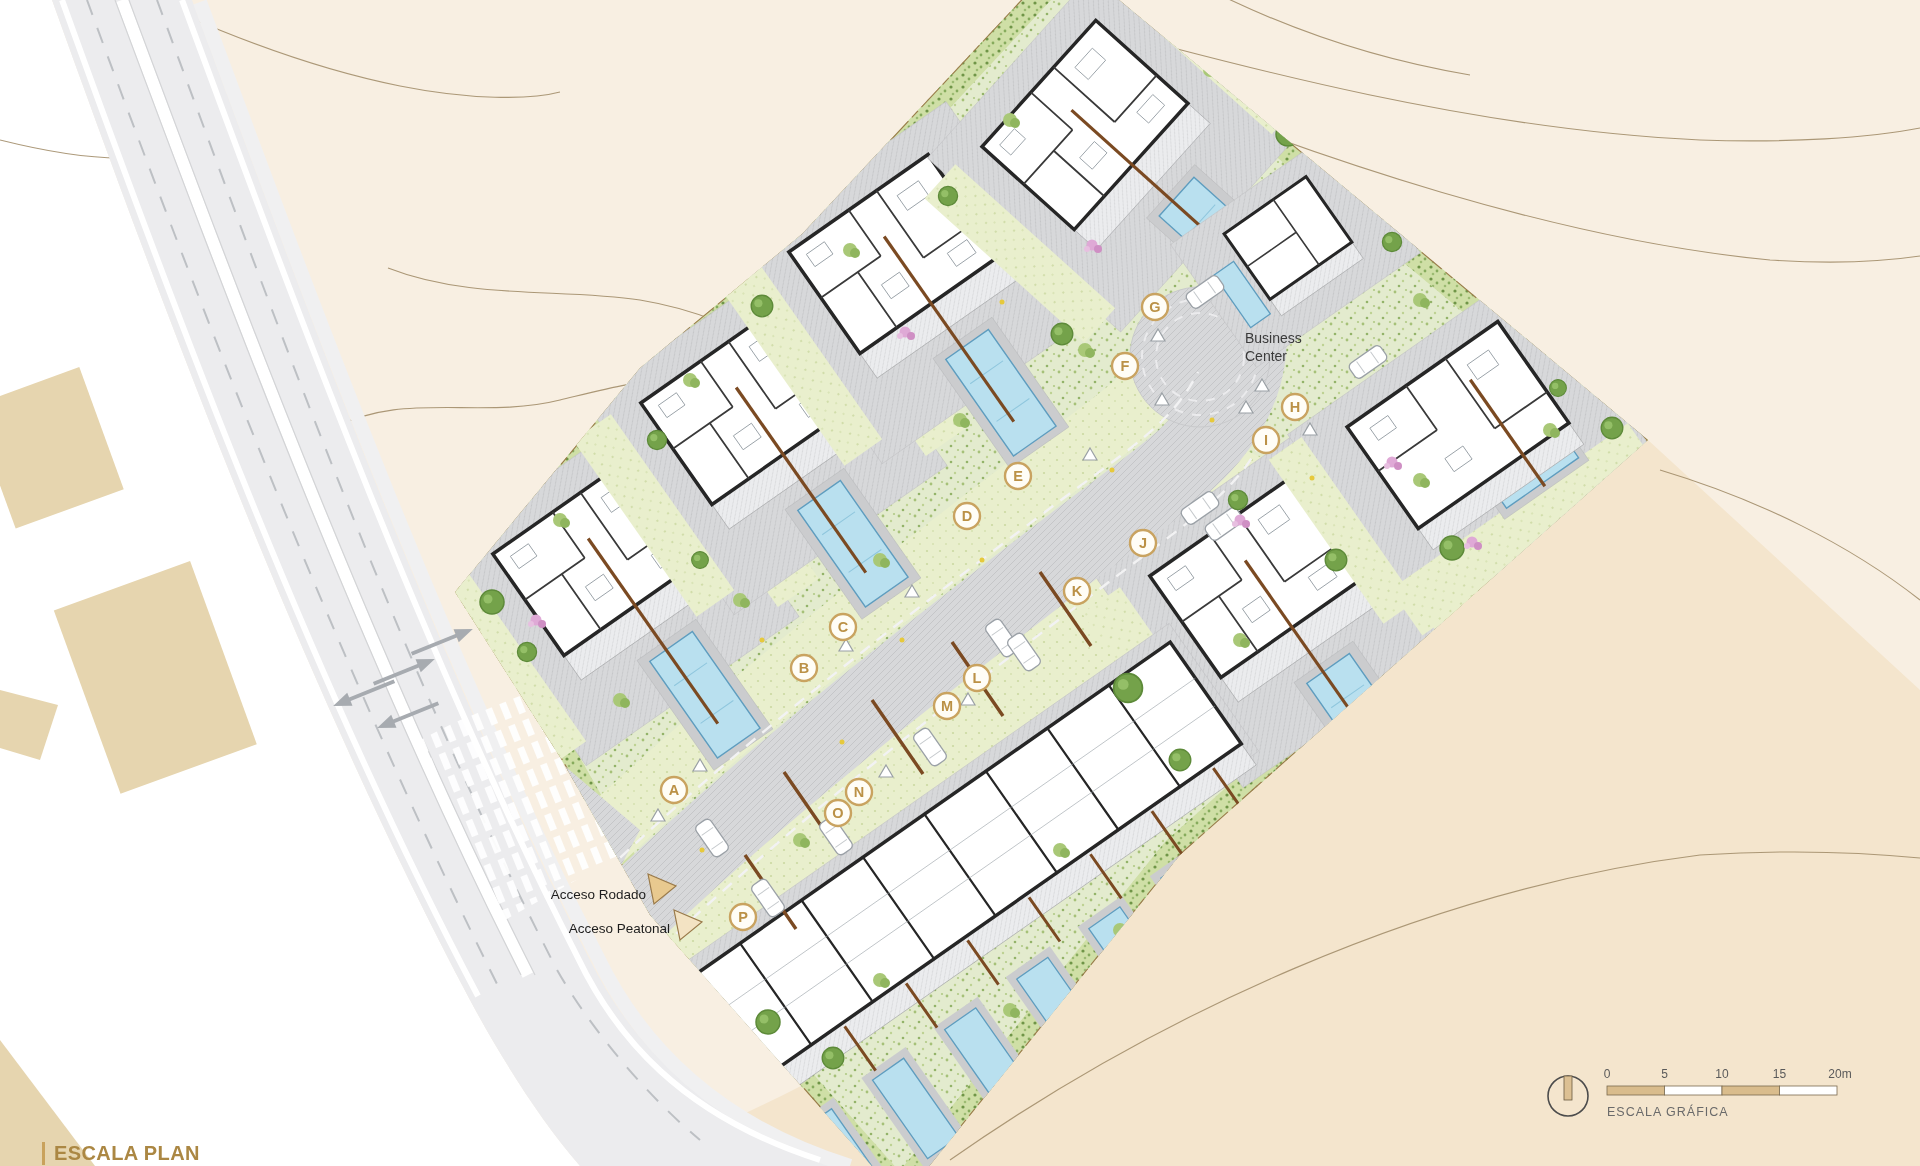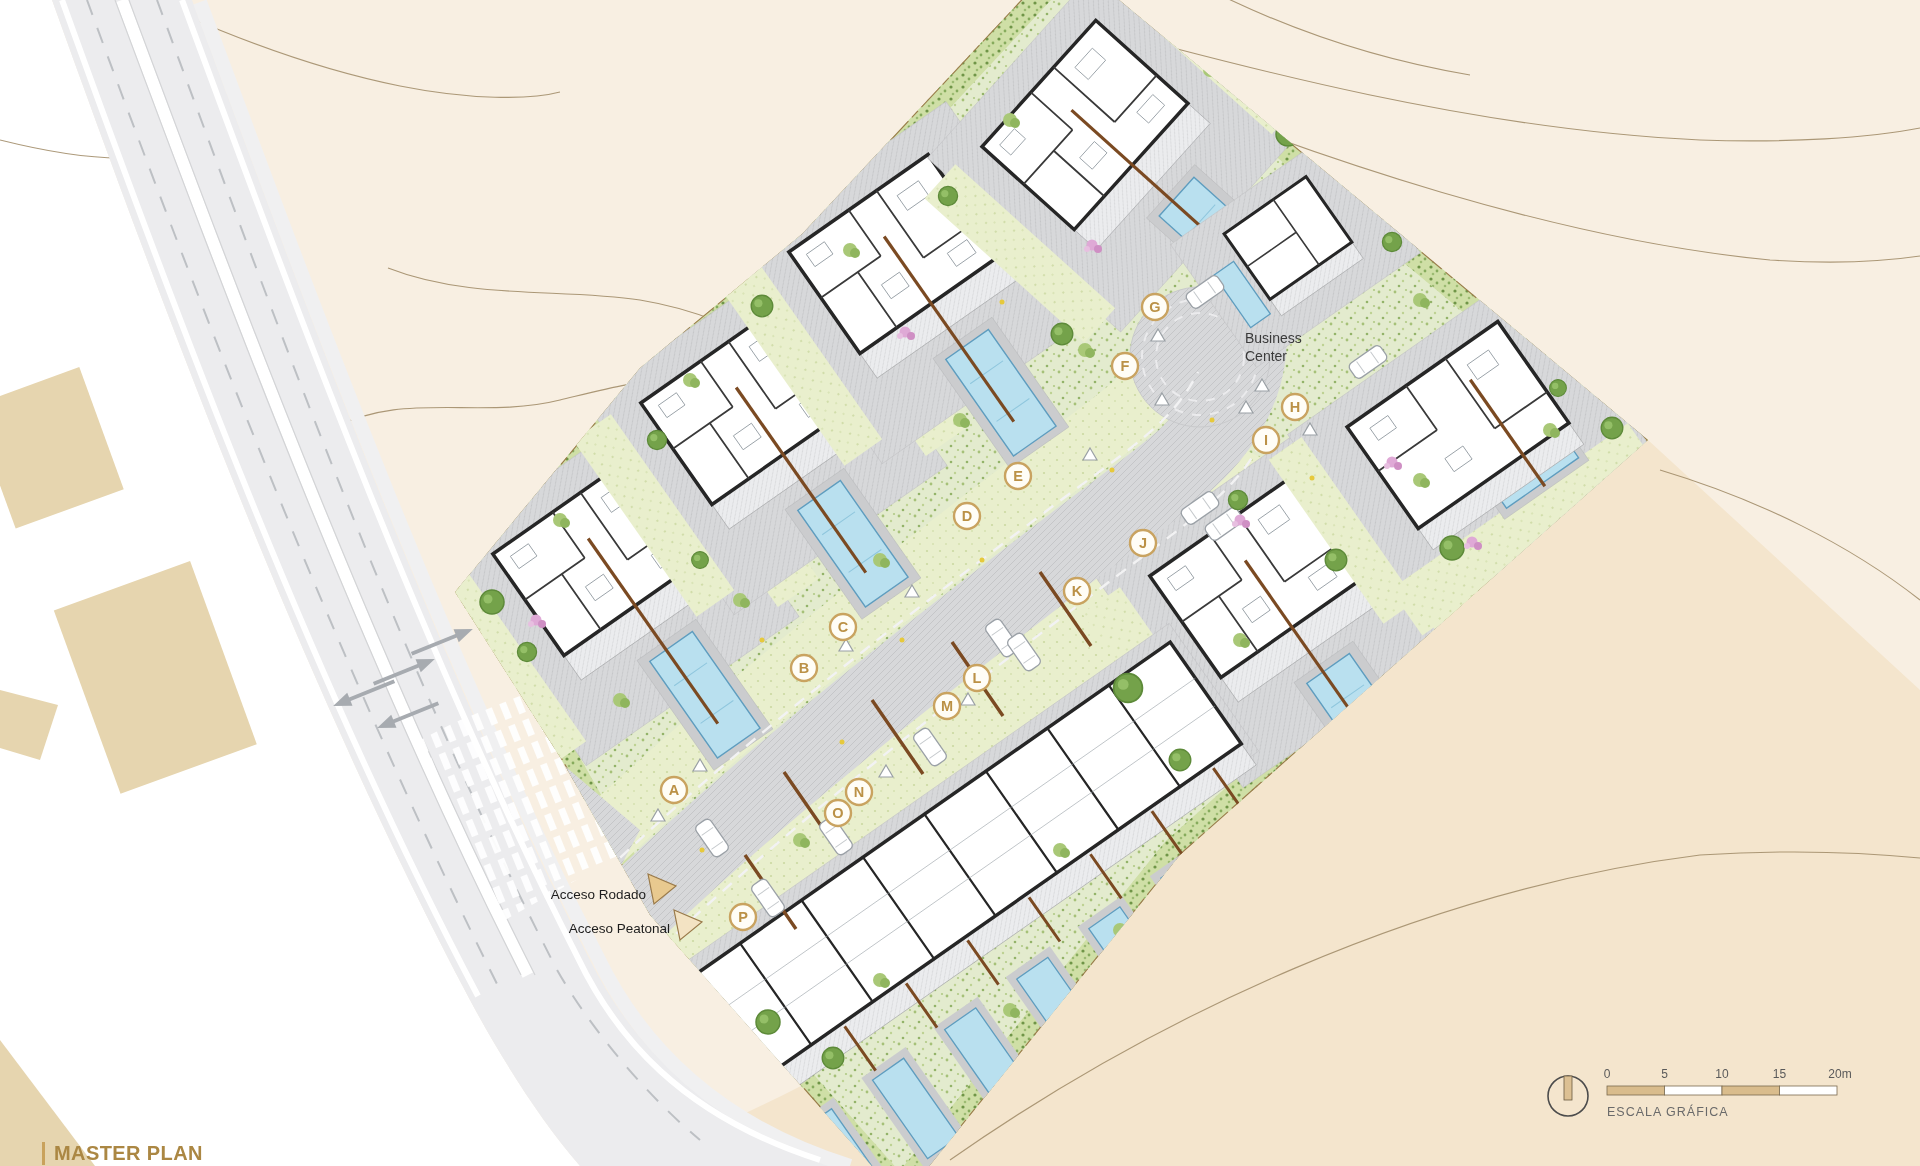--- a/index.html
+++ b/index.html
@@ -416,14 +416,14 @@
     <rect x="1779.5" y="1086" width="57.5" height="9" fill="#ffffff" stroke="#7a6a4f" stroke-width="0.8"></rect>
     <text class="tick" x="1607" y="1078">0</text>
     <text class="tick" x="1664.5" y="1078">5</text>
     <text class="tick" x="1722" y="1078">10</text>
     <text class="tick" x="1779.5" y="1078">15</text>
     <text class="tick" x="1840" y="1078">20m</text>
     <text class="cap" x="1607" y="1116">ESCALA GRÁFICA</text>
   </g>
 </svg>
 
-<div id="master-title">MASTER PLAN</div>
+<div id="master-title">ESCALA PLAN</div>
 </div>
 
 </body></html>

